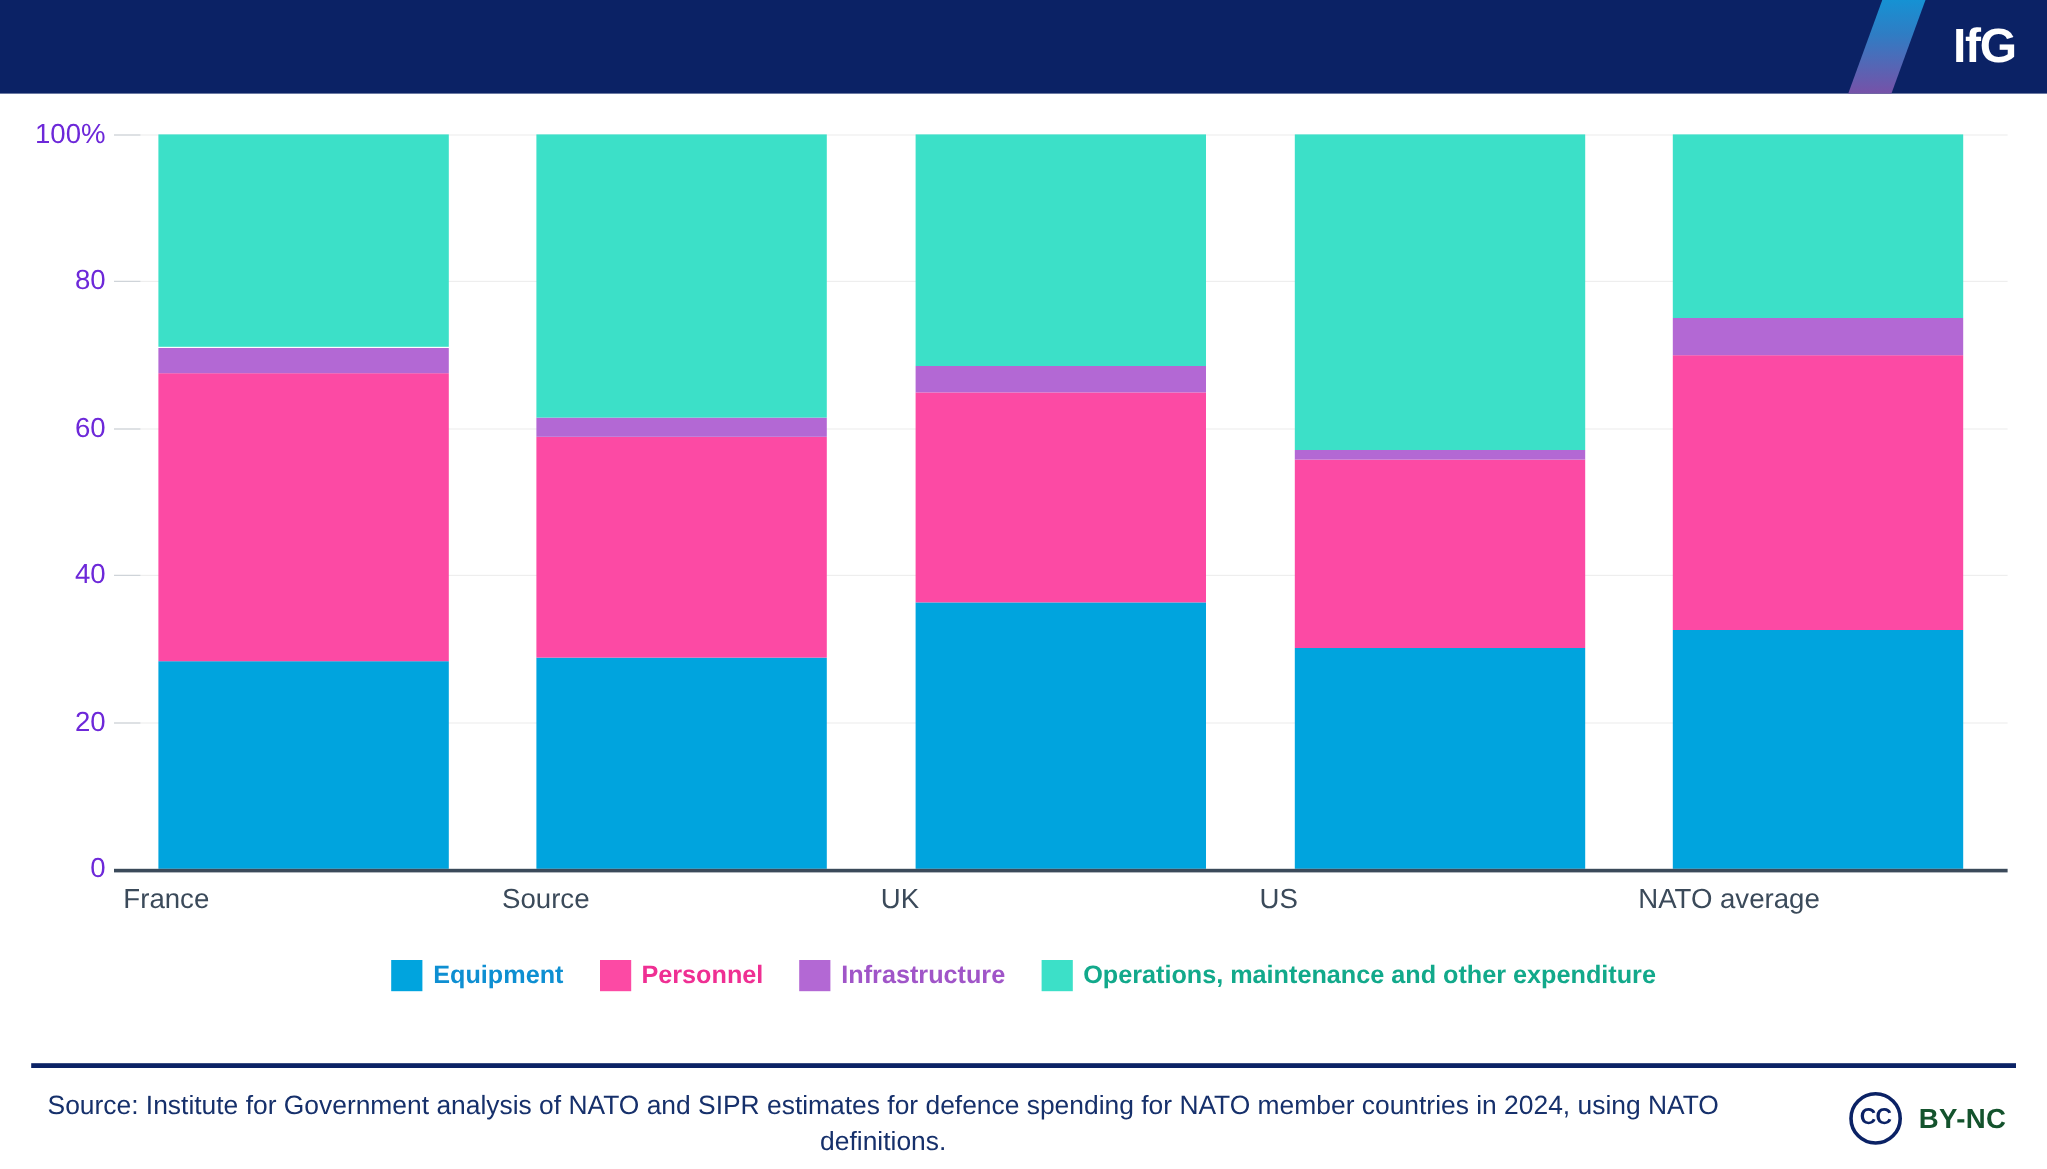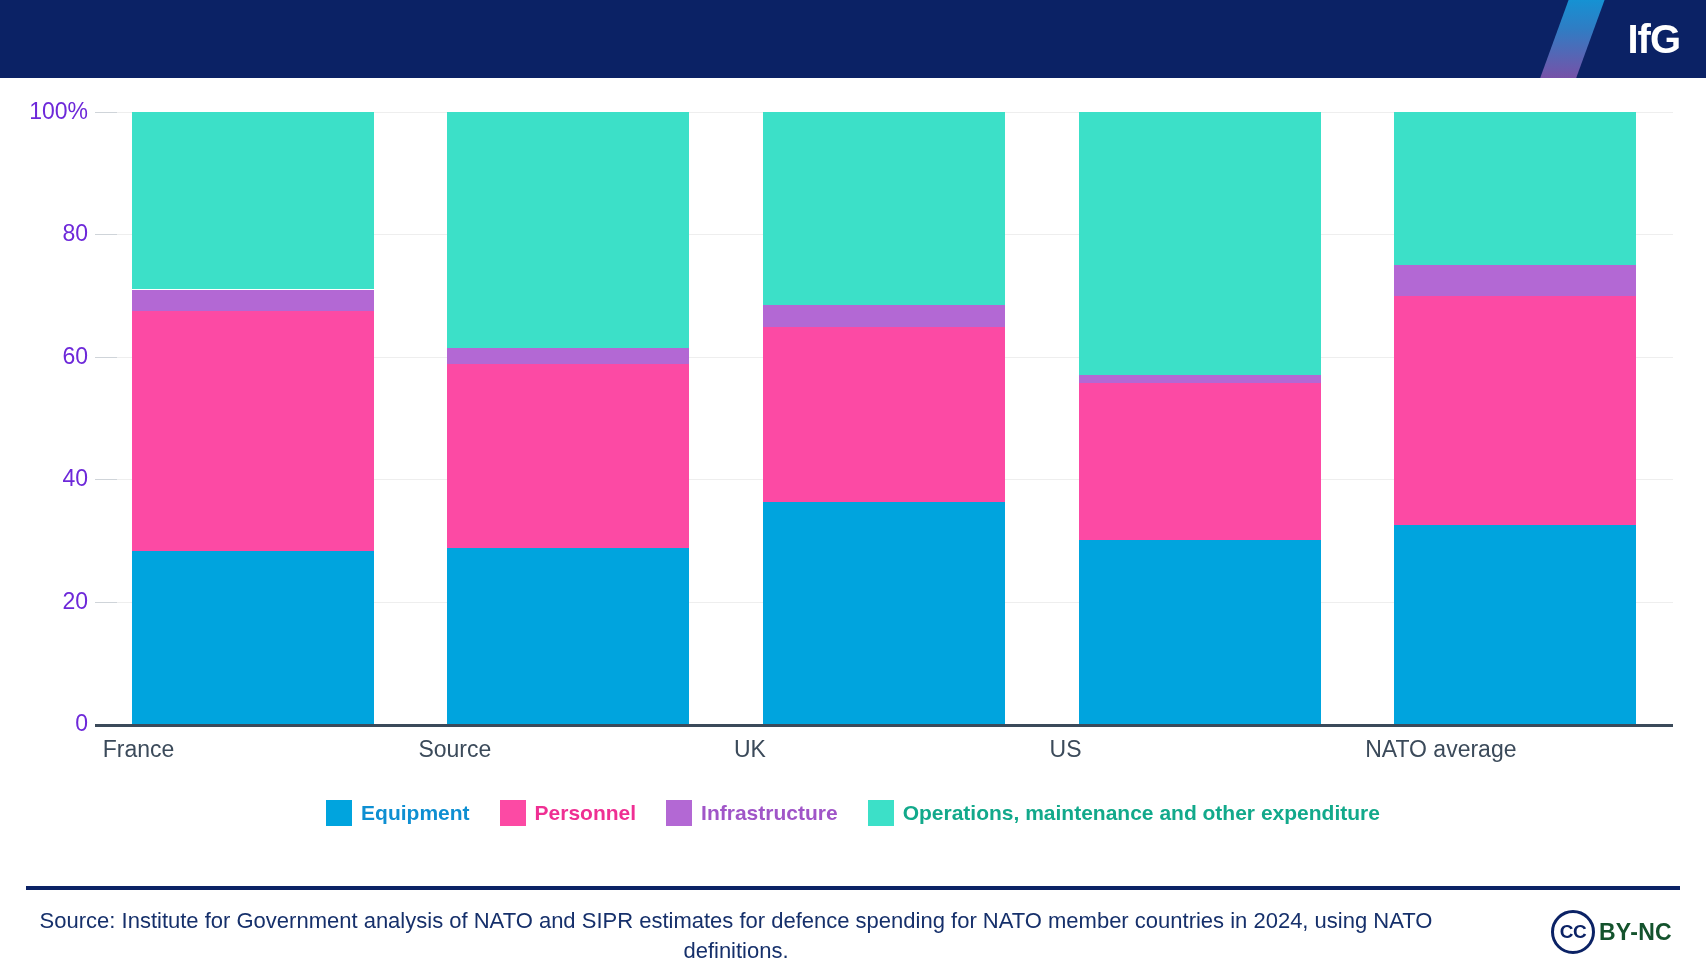--- a/index.html
+++ b/index.html
@@ -77,21 +77,21 @@
   }
   .footer {
     position:absolute; left:26px; top:900px; width:1654px; height:70px;text-align:center;
   }
   .source-text {
     position:absolute; left:0; top:6px; width:1420px;
     color:#16306b; font-size:22px; line-height:30px;
   }
   .cc-badge {
     position:absolute; right:8px; top:10px;
-    display:flex; align-items:center; gap:4px;
+    display:flex; align-items:center; gap:14px;
   }
   .cc-circle {
     width:44px; height:44px; border-radius:50%;
     border:3px solid #0b2265; color:#0b2265;
     font-size:19px; font-weight:bold;
     display:flex; align-items:center; justify-content:center;
     letter-spacing:-0.5px;
   }
   .cc-text { color:#14532d; font-size:23px; font-weight:bold; letter-spacing:0.3px; }
 </style>

